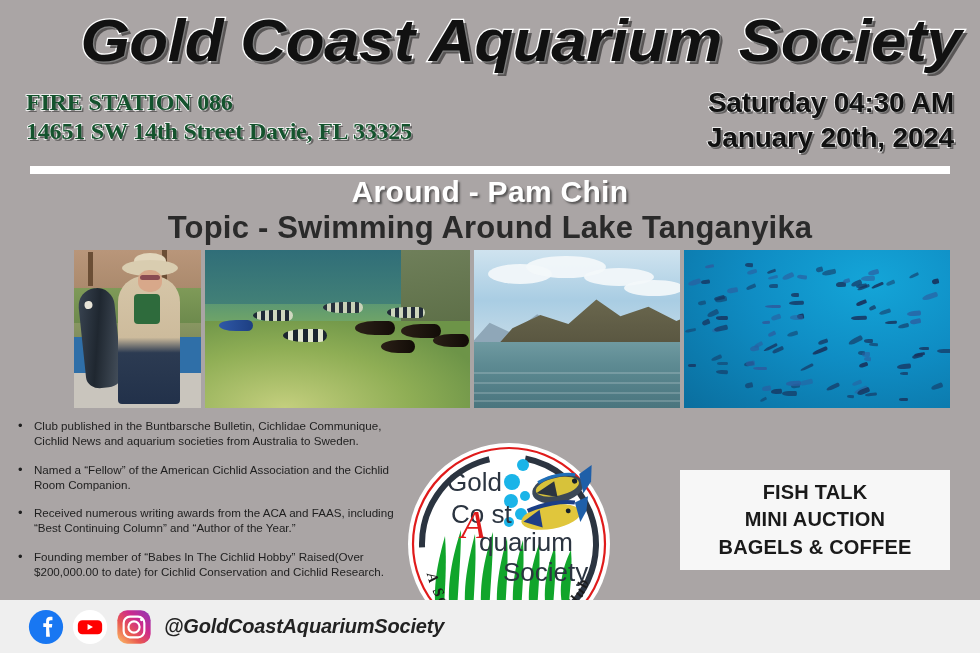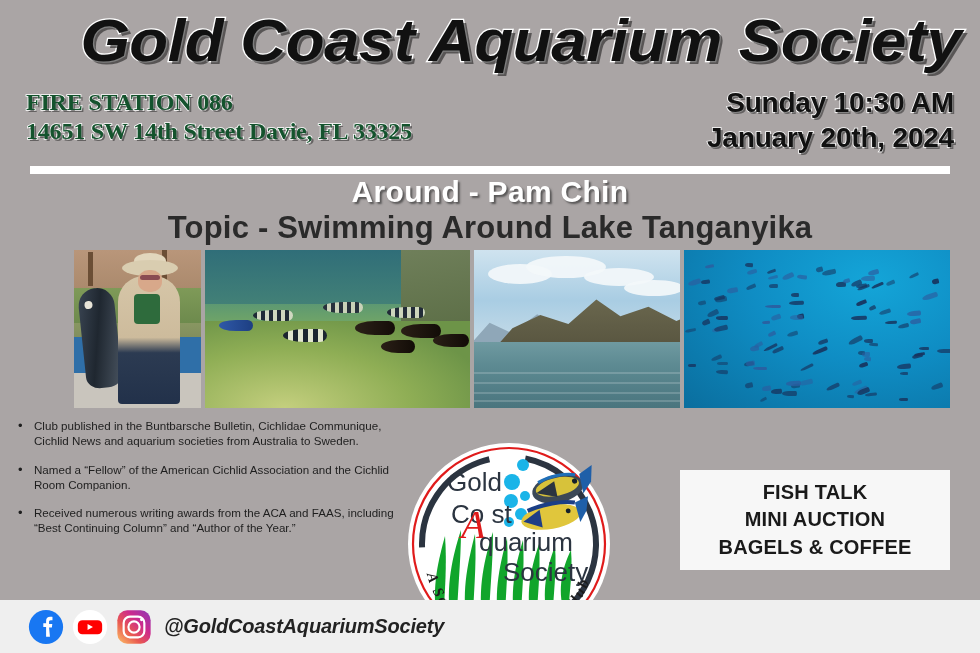--- a/index.html
+++ b/index.html
@@ -208,21 +208,21 @@
 <div class="header">
 
   <div class="org-title">Gold Coast Aquarium Society</div>
 
   <div class="venue-block">
     <div>FIRE STATION 086</div>
     <div>14651 SW 14th Street Davie, FL 33325</div>
   </div>
 
   <div class="when-block">
-    <div>Sunday 10:30 AM</div>
+    <div>Saturday 04:30 AM</div>
     <div>January 20th, 2024</div>
   </div>
 </div>
 
 <div class="divider"></div>
 
 <div class="speaker-line">Around - Pam Chin</div>
 <div class="topic-line">Topic - Swimming Around Lake Tanganyika</div>
 
 <div class="photo-strip">
@@ -370,20 +370,21 @@
       <div class="fish" style="width: 13.8708px; height: 4.98997px; left: 66.4794%; top: 16.4282%; transform: rotate(-3.12395deg); opacity: 0.623989; background: rgb(43, 95, 160);"></div>
       <div class="fish" style="width: 12.735px; height: 5.41841px; left: 64.9811%; top: 87.9249%; transform: rotate(-21.7215deg); opacity: 0.839535; background: rgb(23, 52, 95);"></div>
     </div>
 </div>
 
 <div class="bio">
   <ul>
     <li>Club published in the Buntbarsche Bulletin, Cichlidae Communique, Cichlid News and aquarium societies from Australia to Sweden.</li>
     <li>Named a “Fellow” of the American Cichlid Association and the Cichlid Room Companion.</li>
     <li>Received numerous writing awards from the ACA and FAAS, including “Best Continuing Column” and “Author of the Year.”</li>
+    <li>Founding member of “Babes In The Cichlid Hobby” Raised(Over $200,000.00 to date) for Cichlid Conservation and Cichlid Research.</li>
   </ul>
 </div>
 
 <div class="logo">
   <svg viewBox="0 0 212 212" width="212" height="212">
     <defs>
       <path id="arcBottom" d="M 22 118 A 84 84 0 0 0 190 118" fill="none"></path>
     </defs>
 
     <circle cx="106" cy="106" r="101" fill="#ffffff"></circle>

